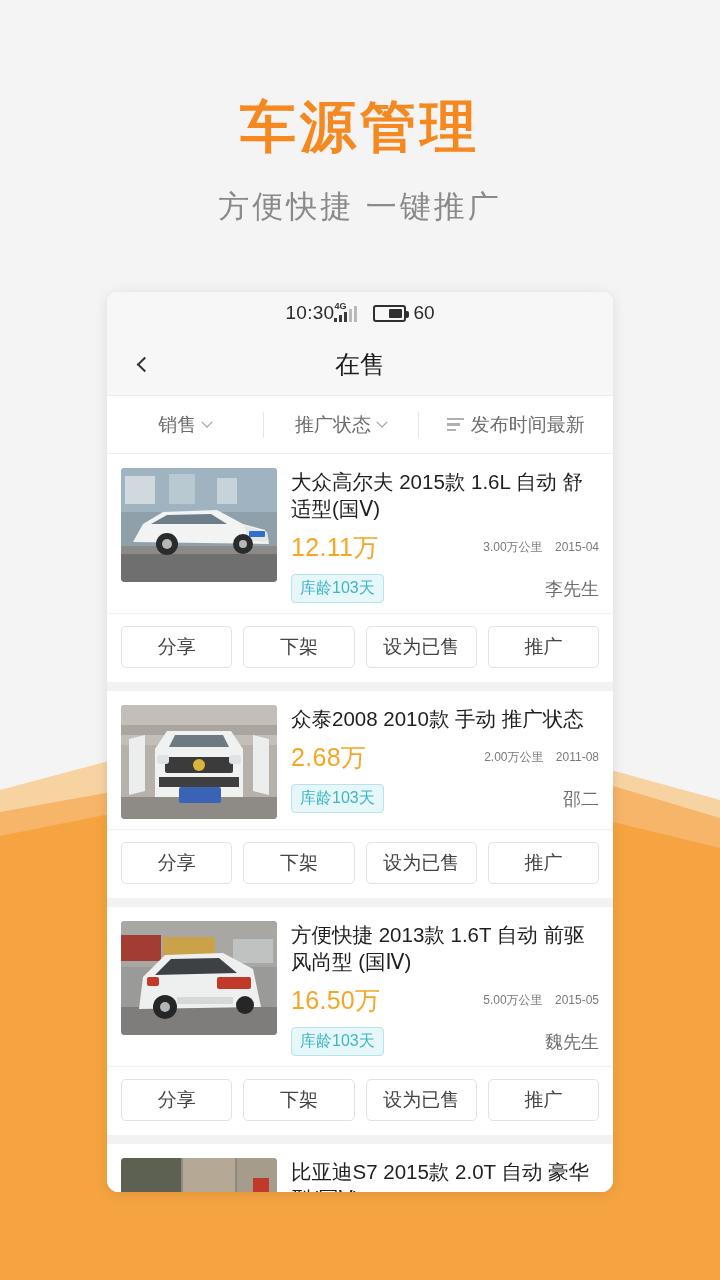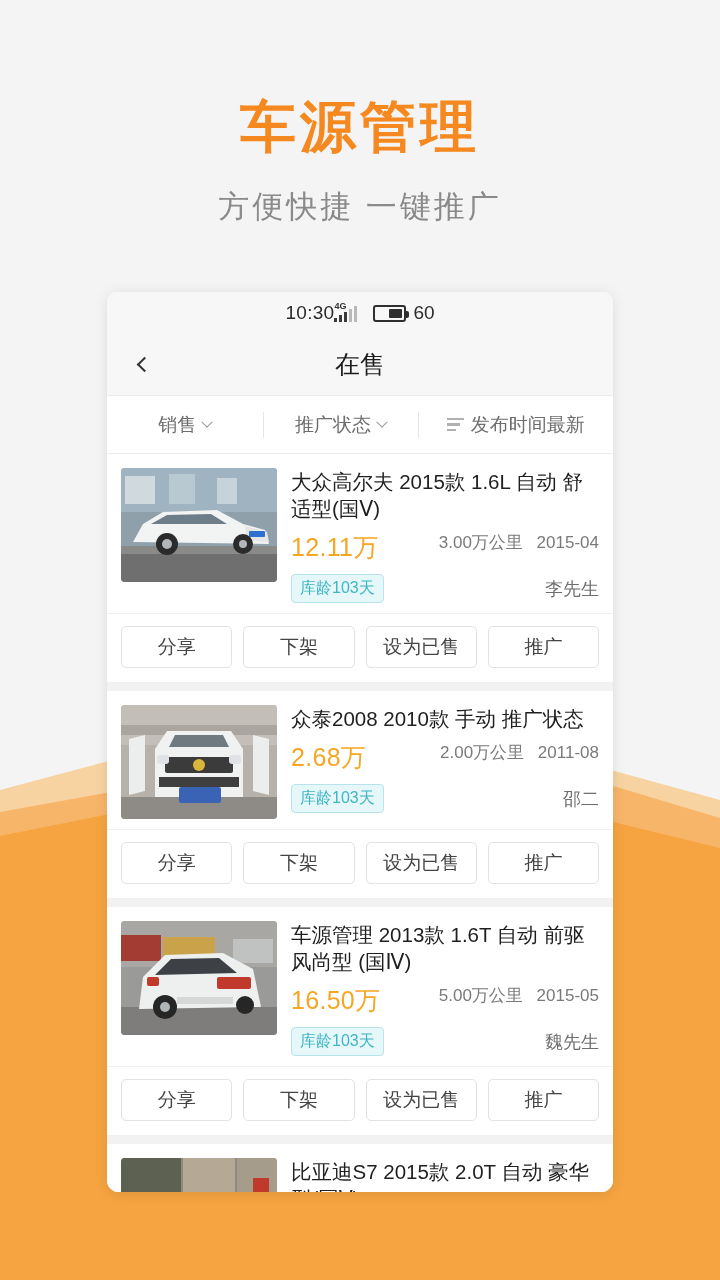--- a/index.html
+++ b/index.html
@@ -95,23 +95,23 @@
 
   
   .list { background: #f2f2f2; }
   .card { background: #ffffff; margin-bottom: 9px; }
   .card-main { display: flex; padding: 14px 14px 10px 14px; }
   .thumb { width: 156px; height: 114px; border-radius: 4px; overflow: hidden; flex: none;
            background: #cfd3d6; position: relative; }
   .thumb svg { display: block; width: 100%; height: 100%; }
   .info { flex: 1; padding-left: 14px; min-width: 0; }
   .car-title { font-size: 20.5px; color: #1f1f1f; line-height: 1.32; }
-  .price-row { display: flex; align-items: flex-start; justify-content: space-between; margin-top: 9px; }
+  .price-row { display: flex; align-items: center; justify-content: space-between; margin-top: 9px; }
   .price { font-size: 25px; color: #f5a623; font-weight: 500; letter-spacing: .3px; }
-  .meta { font-size: 17px; color: #7a7a7a; white-space: nowrap; }
+  .meta { font-size: 12px; color: #7a7a7a; white-space: nowrap; }
   .meta span + span { margin-left: 9px; }
   .badge-row { display: flex; align-items: center; justify-content: space-between; margin-top: 10px; }
   .badge { display: inline-block; font-size: 16px; color: #3fb6c4;
            background: #e6f7f9; border: 1px solid #b7e4ea; border-radius: 4px; padding: 3px 8px; }
   .seller { font-size: 18px; color: #6e6e6e; }
 
   .card-actions { display: flex; gap: 11px; padding: 12px 14px 14px 14px;
                   border-top: 1px solid #f0f0f0; justify-content: flex-end; }
   .act-btn { flex: 1; height: 42px; border: 1px solid #e2e2e2; border-radius: 5px;
              background: #fff; font-size: 19px; color: #444;
@@ -288,21 +288,21 @@
             <path d="M34,54 L50,38 L98,37 L116,52 Z" fill="#3d4146"></path>
             <rect x="96" y="56" width="34" height="12" rx="2" fill="#c0392b"></rect>
             <rect x="26" y="56" width="12" height="9" rx="2" fill="#c0392b"></rect>
             <rect x="56" y="76" width="56" height="7" fill="#d6d8d8"></rect>
             <circle cx="44" cy="86" r="12" fill="#262626"></circle>
             <circle cx="44" cy="86" r="5" fill="#b2b5b7"></circle>
             <circle cx="124" cy="84" r="9" fill="#262626"></circle>
           </svg>
         </div>
         <div class="info">
-          <div class="car-title">车源管理 2013款 1.6T 自动 前驱 风尚型 (国Ⅳ)</div>
+          <div class="car-title">方便快捷 2013款 1.6T 自动 前驱 风尚型 (国Ⅳ)</div>
           <div class="price-row">
             <div class="price">16.50万</div>
             <div class="meta">
               <span>5.00万公里</span>
               <span>2015-05</span>
             </div>
           </div>
           <div class="badge-row">
             <div class="badge">库龄103天</div>
             <div class="seller">魏先生</div>

